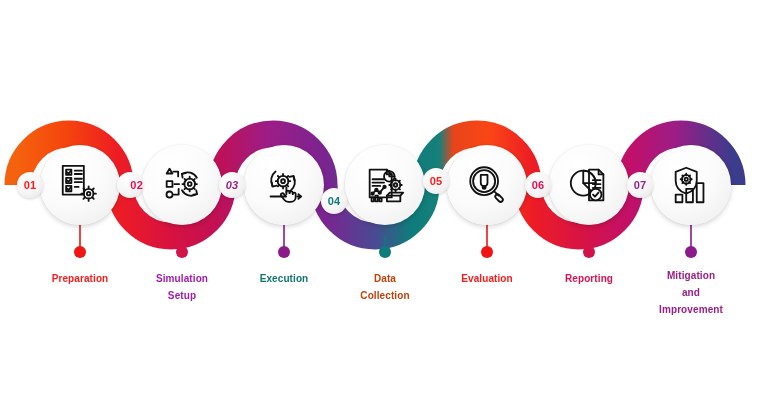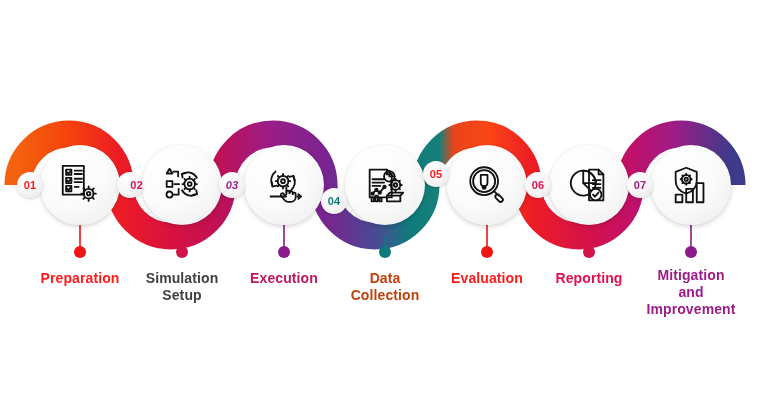--- a/index.html
+++ b/index.html
@@ -15,21 +15,21 @@
         box-shadow:0 2px 5px rgba(0,0,0,0.16), 0 0 0 1px rgba(0,0,0,0.025);
         display:flex;align-items:center;justify-content:center;}
   .node svg{display:block;}
 
   .badge{position:absolute;width:26px;height:26px;border-radius:50%;
          background:radial-gradient(circle at 36% 30%, #ffffff 0%, #f6f4f5 55%, #e6e3e5 100%);
          box-shadow:0 1px 3px rgba(0,0,0,0.18);
          display:flex;align-items:center;justify-content:center;
          font-size:11px;font-weight:bold;letter-spacing:0.2px;}
 
-  .label{position:absolute;text-align:center;font-size:14px;font-weight:bold;
+  .label{position:absolute;text-align:center;font-size:10px;font-weight:bold;
          line-height:17px;letter-spacing:0.1px;}
 </style>
 </head>
 <body>
 
 <div id="stage">
 
   <svg id="ribbon" viewBox="0 0 770 400">
     <defs>
       <linearGradient id="ribbonGrad" x1="0" y1="0" x2="1" y2="0">
@@ -208,31 +208,31 @@
   </div>
   <div class="badge" style="left:117px;top:172px;color:#E0114E;justify-content:flex-end;">
     <span>02</span>
   </div>
   <div class="badge" style="left:219px;top:172px;color:#9C1D86;font-style:italic;">
     <span>03</span>
   </div>
   <div class="badge" style="left:321px;top:188px;color:#0E7C7B;">
     <span>04</span>
   </div>
-  <div class="badge" style="left:423px;top:161px;color:#FF1A1A;text-align:center;">
+  <div class="badge" style="left:423px;top:168px;color:#FF1A1A;text-align:center;">
     <span>05</span>
   </div>
   <div class="badge" style="left:525px;top:172px;color:#E0114E;">
     <span>06</span>
   </div>
   <div class="badge" style="left:627px;top:172px;color:#9C1D86;">
     <span>07</span>
   </div>
 
   <div class="label" style="left:10px;top:270px;width:140px;color:#FF1A1A;">Preparation</div>
-  <div class="label" style="left:122px;top:270px;width:120px;color:#404040;">Simulation<br>Setup</div>
-  <div class="label" style="left:219px;top:270px;width:130px;color:#be185d;">Execution</div>
+  <div class="label" style="left:122px;top:270px;width:120px;color:#a21caf;">Simulation<br>Setup</div>
+  <div class="label" style="left:219px;top:270px;width:130px;color:#0f766e;">Execution</div>
   <div class="label" style="left:325px;top:270px;width:120px;color:#c2410c;">Data<br>Collection</div>
   <div class="label" style="left:422px;top:270px;width:130px;color:#FF1A1A;">Evaluation</div>
   <div class="label" style="left:529px;top:270px;width:120px;color:#E0114E;">Reporting</div>
   <div class="label" style="left:624px;top:267px;width:134px;color:#9C1D86;">Mitigation<br>and<br>Improvement</div>
 
 </div>
 
 </body></html>

